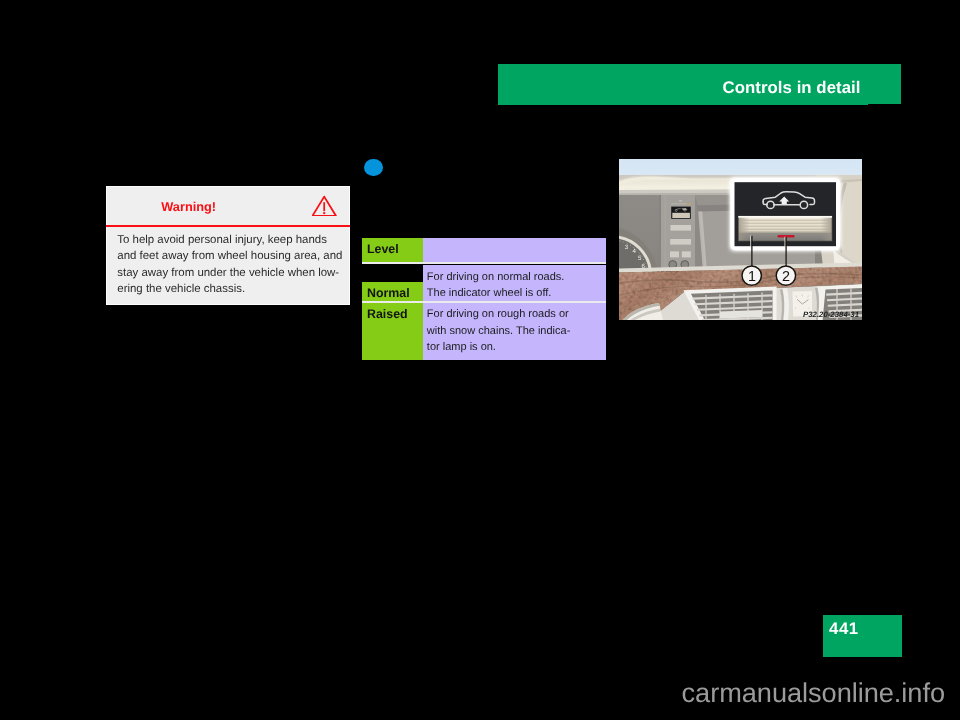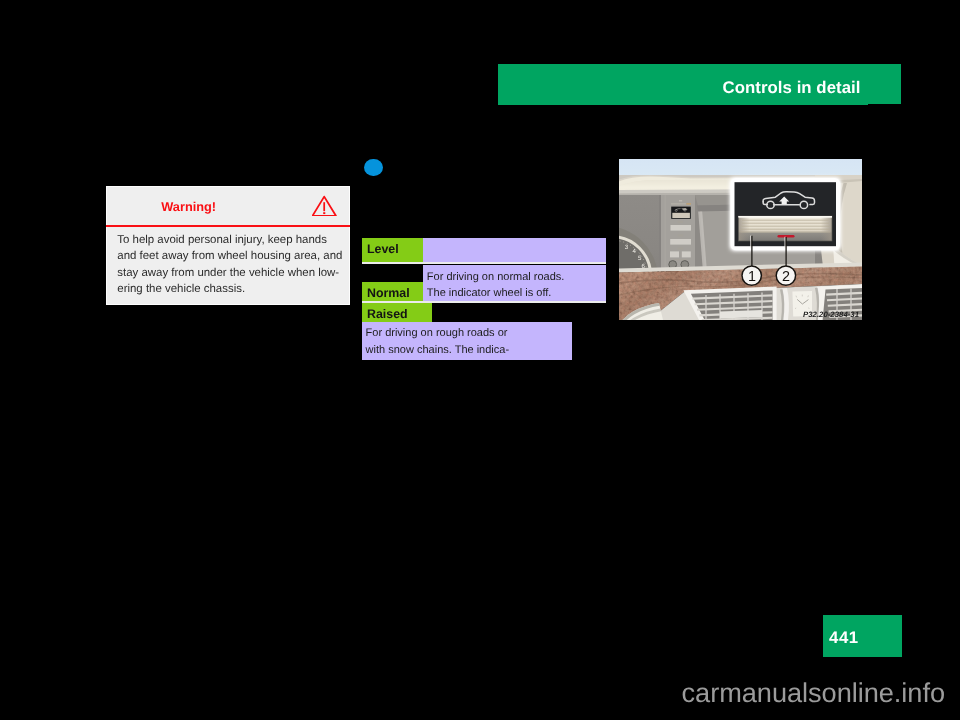--- a/index.html
+++ b/index.html
@@ -23,31 +23,31 @@
   #warn-title{position:absolute;left:10.3px;top:11.6px;color:#fa0f14;font-weight:bold;font-size:12.75px;margin-left:44px;}
   #warn-tri{position:absolute;left:205.4px;top:6.3px;}
   #warn-rule{position:absolute;left:-1px;top:38px;width:244px;height:2px;background:#fa0f14;}
   #warn-body{position:absolute;left:10.3px;top:44.6px;width:232px;color:#2b2b2b;font-size:11.45px;line-height:16.55px;white-space:nowrap;}
 
   
   #tbl{left:362px;top:238px;width:244px;height:121px;}
   .trow{display:flex;overflow:hidden;}
   #trow-head{height:23.5px;}
   #trow-1{height:37.8px;align-items:flex-end;}
-  #trow-2{height:56.6px;flex-direction:column;}
+  #trow-2{height:56.6px;}
   .c1{width:70px;background:#84cc16;font-weight:bold;color:#141414;padding:2.5px 0 0 5px;box-sizing:border-box;font-size:12.4px;line-height:16.5px;}
   .c2{width:210px;background:#c4b5fd;color:#1c1c1c;padding:3.2px 4px 0 3.6px;box-sizing:border-box;font-size:11px;line-height:16.35px;white-space:nowrap;}
   .sep{height:2px;background:#ebebeb;}
 
   
   #photo{left:619px;top:159px;width:243px;height:161px;overflow:hidden;box-shadow:0 0 0 1px #fafafa inset;}
 
   
   #pagebox{left:823px;top:615px;width:79px;height:42px;background:#00a561;}
-  #pagenum{position:absolute;left:6px;top:4.2px;color:#fff;font-weight:bold;font-size:16.8px;letter-spacing:0.55px;margin-top:9px;}
+  #pagenum{position:absolute;left:6px;top:4.2px;color:#fff;font-weight:bold;font-size:16.8px;letter-spacing:0.55px;}
 
   
   #watermark{left:0;top:679px;width:945px;text-align:right;color:#9b9b9b;font-size:27.2px;letter-spacing:-0.05px;line-height:27px;}
 </style>
 </head>
 <body>
 
 <div id="page">
 
   <div class="abs" id="header-bar">

